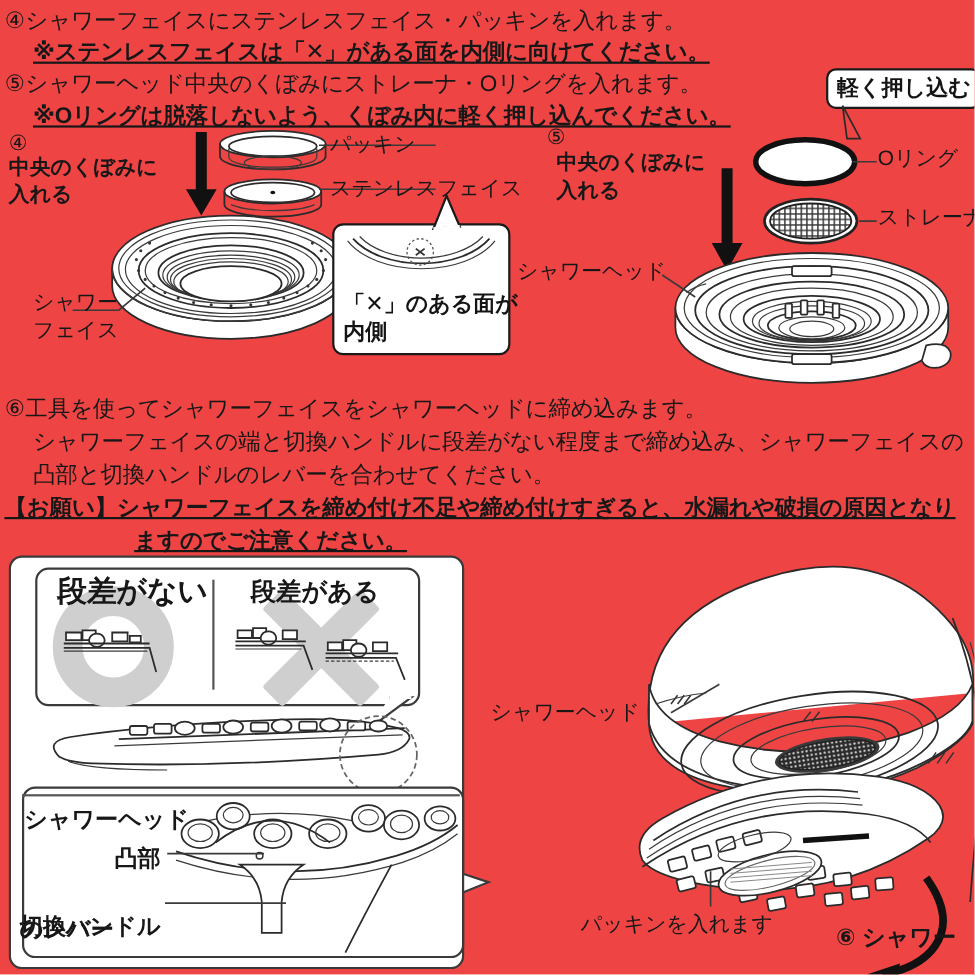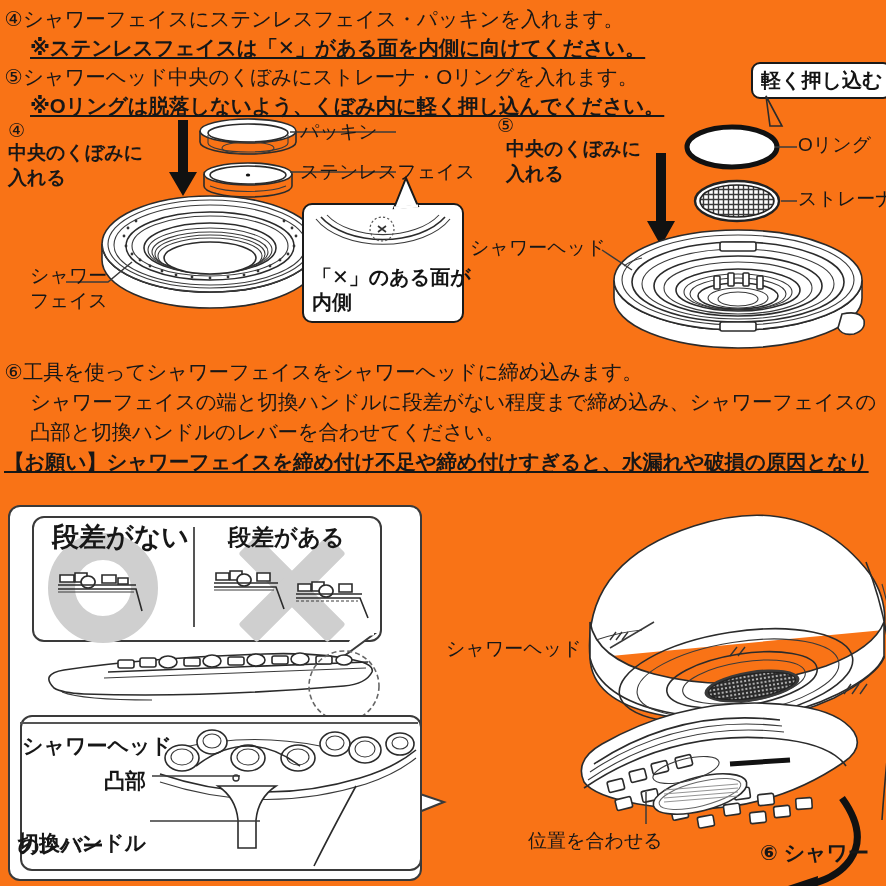--- a/index.html
+++ b/index.html
@@ -9,21 +9,21 @@
   }
   body {
     font-family: "Liberation Sans", "DejaVu Sans", sans-serif;
     color: #1a1a1a;
   }
   #page {
     position: relative;
     width: 886px;
     height: 886px;
     overflow: hidden;
-    background: #f97316;
+    background: #ef4444;
   }
   .abs { position: absolute; }
 
   
   .instr-block { position: absolute; left: 4px; top: 4px; width: 760px; }
   .instr-line {
     font-size: 20.5px;
     line-height: 29px;
     white-space: nowrap;
     letter-spacing: -0.2px;
@@ -290,20 +290,21 @@
   </svg>
   <div class="lbl" style="left:470px; top:235px;">シャワーヘッド</div>
 
   <div class="instr-block2">
     <div class="instr-line">
       <span class="num-circle">⑥</span><span>工具を使ってシャワーフェイスをシャワーヘッドに締め込みます。</span>
     </div>
     <div class="instr-line indent">シャワーフェイスの端と切換ハンドルに段差がない程度まで締め込み、シャワーフェイスの</div>
     <div class="instr-line indent">凸部と切換ハンドルのレバーを合わせてください。</div>
     <div class="instr-line bold">【お願い】シャワーフェイスを締め付け不足や締め付けすぎると、水漏れや破損の原因となり</div>
+    <div class="instr-line bold indent2">ますのでご注意ください。</div>
   </div>
 
   <div class="panel-outer" style="left:8px; top:505px; width:410px; height:372px;"></div>
 
   <svg class="abs" style="left:414px; top:790px;" width="34" height="50">
     <path d="M0,2 L30,12 L0,24" fill="#fff" stroke="#3a3a3a" stroke-width="2"></path>
     <path d="M0,2 L0,24" stroke="#fff" stroke-width="3"></path>
   </svg>
 
   <div class="panel-inner" style="left:32px; top:516px; width:346px; height:122px;"></div>
@@ -492,20 +493,20 @@
 
     <path d="M282,300 q26,36 8,62 q-14,20 -48,26" fill="none" stroke="#111" stroke-width="7"></path>
     <path d="M258,378 l-30,10 l28,14 z" fill="#111"></path>
   </svg>
 
   <div class="lbl" style="left:446px; top:636px;">シャワーヘッド</div>
   <svg class="abs" style="left:610px; top:622px;" width="50" height="36">
     <path class="lead" d="M44,0 L0,26"></path>
   </svg>
 
-  <div class="lbl" style="left:528px; top:828px;">位置を合わせる</div>
+  <div class="lbl" style="left:528px; top:828px;">パッキンを入れます</div>
   <svg class="abs" style="left:640px; top:792px;" width="20" height="36">
     <path class="lead" d="M6,0 L6,32"></path>
   </svg>
 
   <div class="lbl b" style="left:760px; top:840px; font-size:21px;"><span>⑥</span> <span>シャワー</span></div>
 
 </div>
 
 </body></html>

